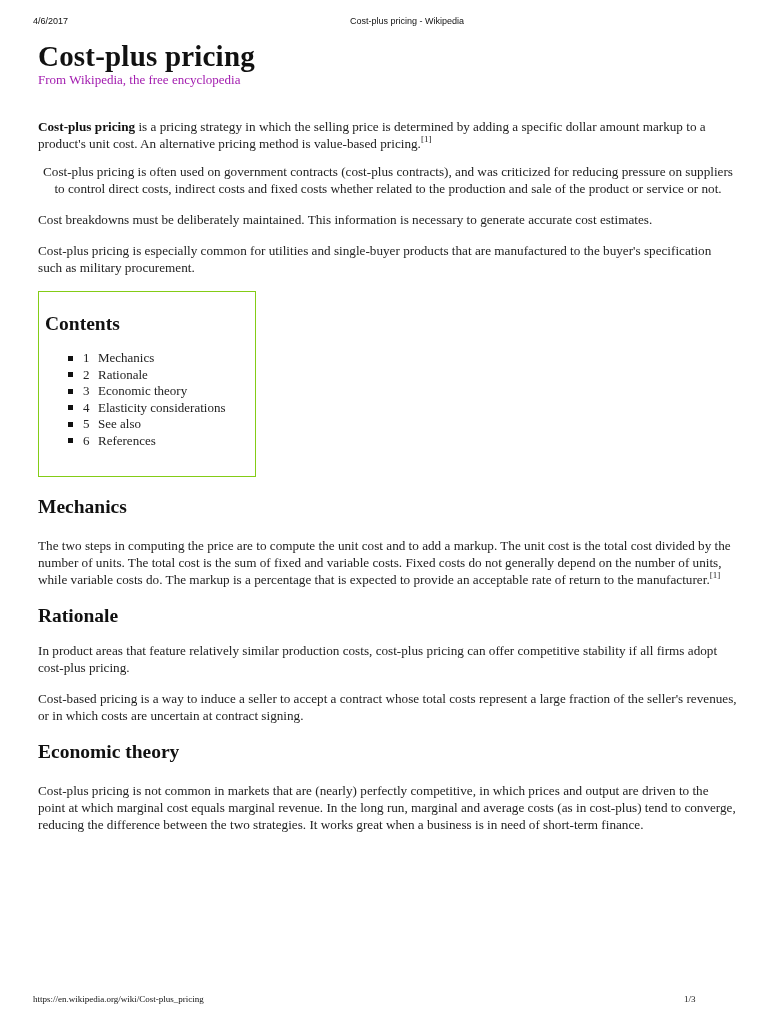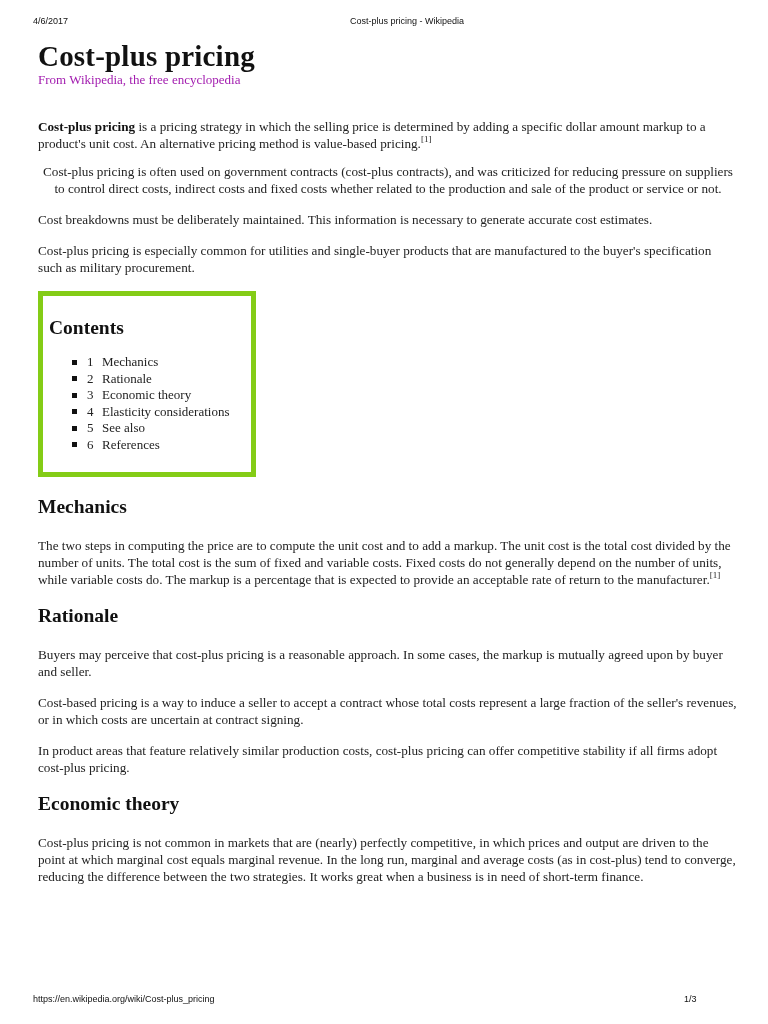--- a/index.html
+++ b/index.html
@@ -8,21 +8,21 @@
 
     .print-header {
       position: absolute; top: 16px; left: 0; width: 768px; height: 14px;
       font-family: "Liberation Sans", sans-serif; font-size: 9px; color: #111;
     }
     .print-header .date { position: absolute; left: 33px; top: 0; }
     .print-header .title { position: absolute; left: 350px; top: 0; }
 
     .print-footer {
       position: absolute; top: 994px; left: 0; width: 768px; height: 14px;
-      font-family: Liberation Sans, sans-serif; font-size: 9px; color: #111;
+      font-family: Liberation Serif, serif; font-size: 9px; color: #111;
     }
     .print-footer .url { position: absolute; left: 33px; top: 0; }
     .print-footer .page { position: absolute; left: 684px; top: 0; }
 
     .content { position: absolute; left: 38px; top: 40px; width: 700px; }
 
     h1.page-title {
       font-family: "Liberation Serif", serif; font-weight: bold;
       font-size: 29px; line-height: 32px; color: #111; letter-spacing: 0.2px;
     }
@@ -30,21 +30,21 @@
 
     p.para {
       font-size: 13.2px; line-height: 17px; color: #222;
       margin-top: 7px;
     }
     p.para b { color: #111; }
     sup.ref { font-size: 9px; vertical-align: 6px; line-height: 0; }
 
     .toc {
       margin-top: 15px; width: 218px; height: 186px;
-      border: 5px solid #84cc16; padding: 20px 0 0 6px;
+      border: 1px solid #84cc16; padding: 20px 0 0 6px;
     }
     .toc h2 {
       font-family: "Liberation Serif", serif; font-weight: bold;
       font-size: 19.5px; line-height: 24px; color: #111; margin-bottom: 14px;
     }
     .toc ul { list-style: none; padding-left: 23px; }
     .toc li { font-size: 13px; line-height: 16.5px; color: #222; display: flex; align-items: center; white-space: nowrap; }
     .toc li .bullet { display: inline-block; width: 5px; height: 5px; background: #111; margin-right: 10px; }
     .toc li .num { display: inline-block; width: 15px; }
 
@@ -107,23 +107,22 @@
         </li>
     </ul>
   </div>
 
   <h2 class="section" style="margin-top:18px;">Mechanics</h2>
   <p class="para" style="margin-top:18px;">
     <span>The two steps in computing the price are to compute the unit cost and to add a markup. The unit cost is the total cost divided by the number of units. The total cost is the sum of fixed and variable costs. Fixed costs do not generally depend on the number of units, while variable costs do. The markup is a percentage that is expected to provide an acceptable rate of return to the manufacturer.</span><sup class="ref">[1]</sup>
   </p>
 
   <h2 class="section" style="margin-top:16px;">Rationale</h2>
-  <p class="para" style="margin-top:18px;">Buyers may perceive that cost-plus pricing is a reasonable approach. In some cases, the markup is mutually agreed upon by buyer and seller.</p>
+  <p class="para" style="margin-top:14px;">In product areas that feature relatively similar production costs, cost-plus pricing can offer competitive stability if all firms adopt cost-plus pricing.</p>
   <p class="para" style="margin-top:14px;">Cost-based pricing is a way to induce a seller to accept a contract whose total costs represent a large fraction of the seller's revenues, or in which costs are uncertain at contract signing.</p>
-  <p class="para" style="margin-top:14px;">In product areas that feature relatively similar production costs, cost-plus pricing can offer competitive stability if all firms adopt cost-plus pricing.</p>
 
   <h2 class="section" style="margin-top:16px;">Economic theory</h2>
   <p class="para" style="margin-top:18px;">Cost-plus pricing is not common in markets that are (nearly) perfectly competitive, in which prices and output are driven to the point at which marginal cost equals marginal revenue. In the long run, marginal and average costs (as in cost-plus) tend to converge, reducing the difference between the two strategies. It works great when a business is in need of short-term finance.</p>
 </div>
 
 <div class="print-footer">
   <span class="url">https://en.wikipedia.org/wiki/Cost-plus_pricing</span>
   <span class="page">1/3</span>
 </div>
 

